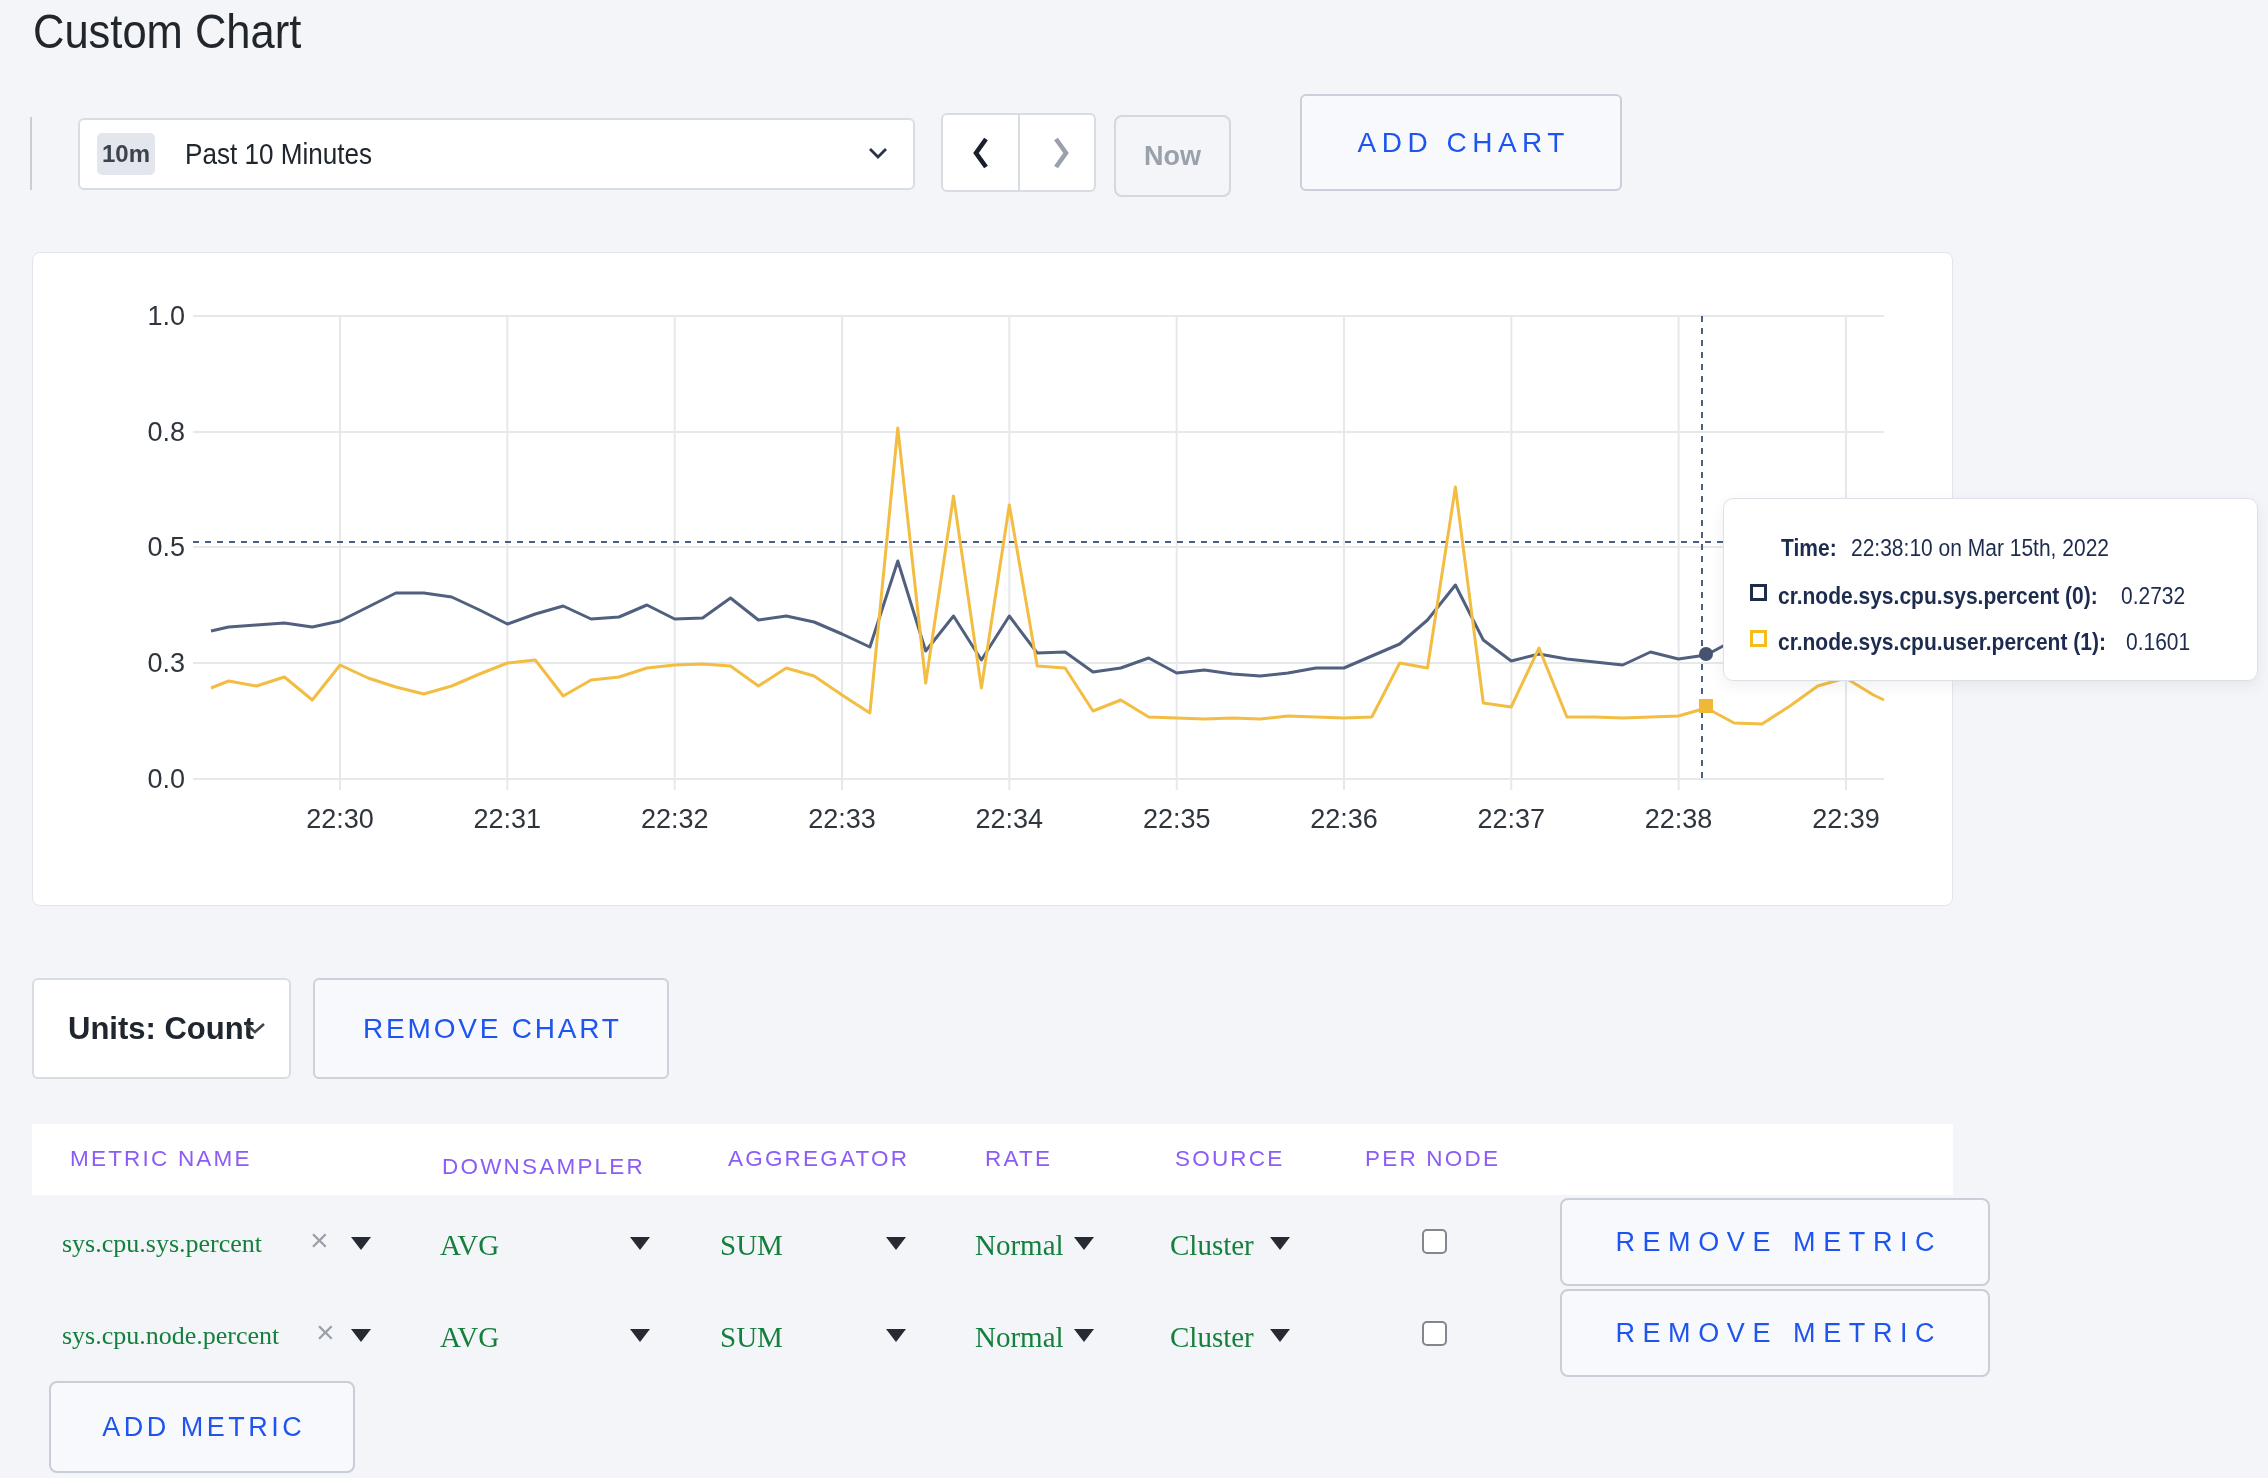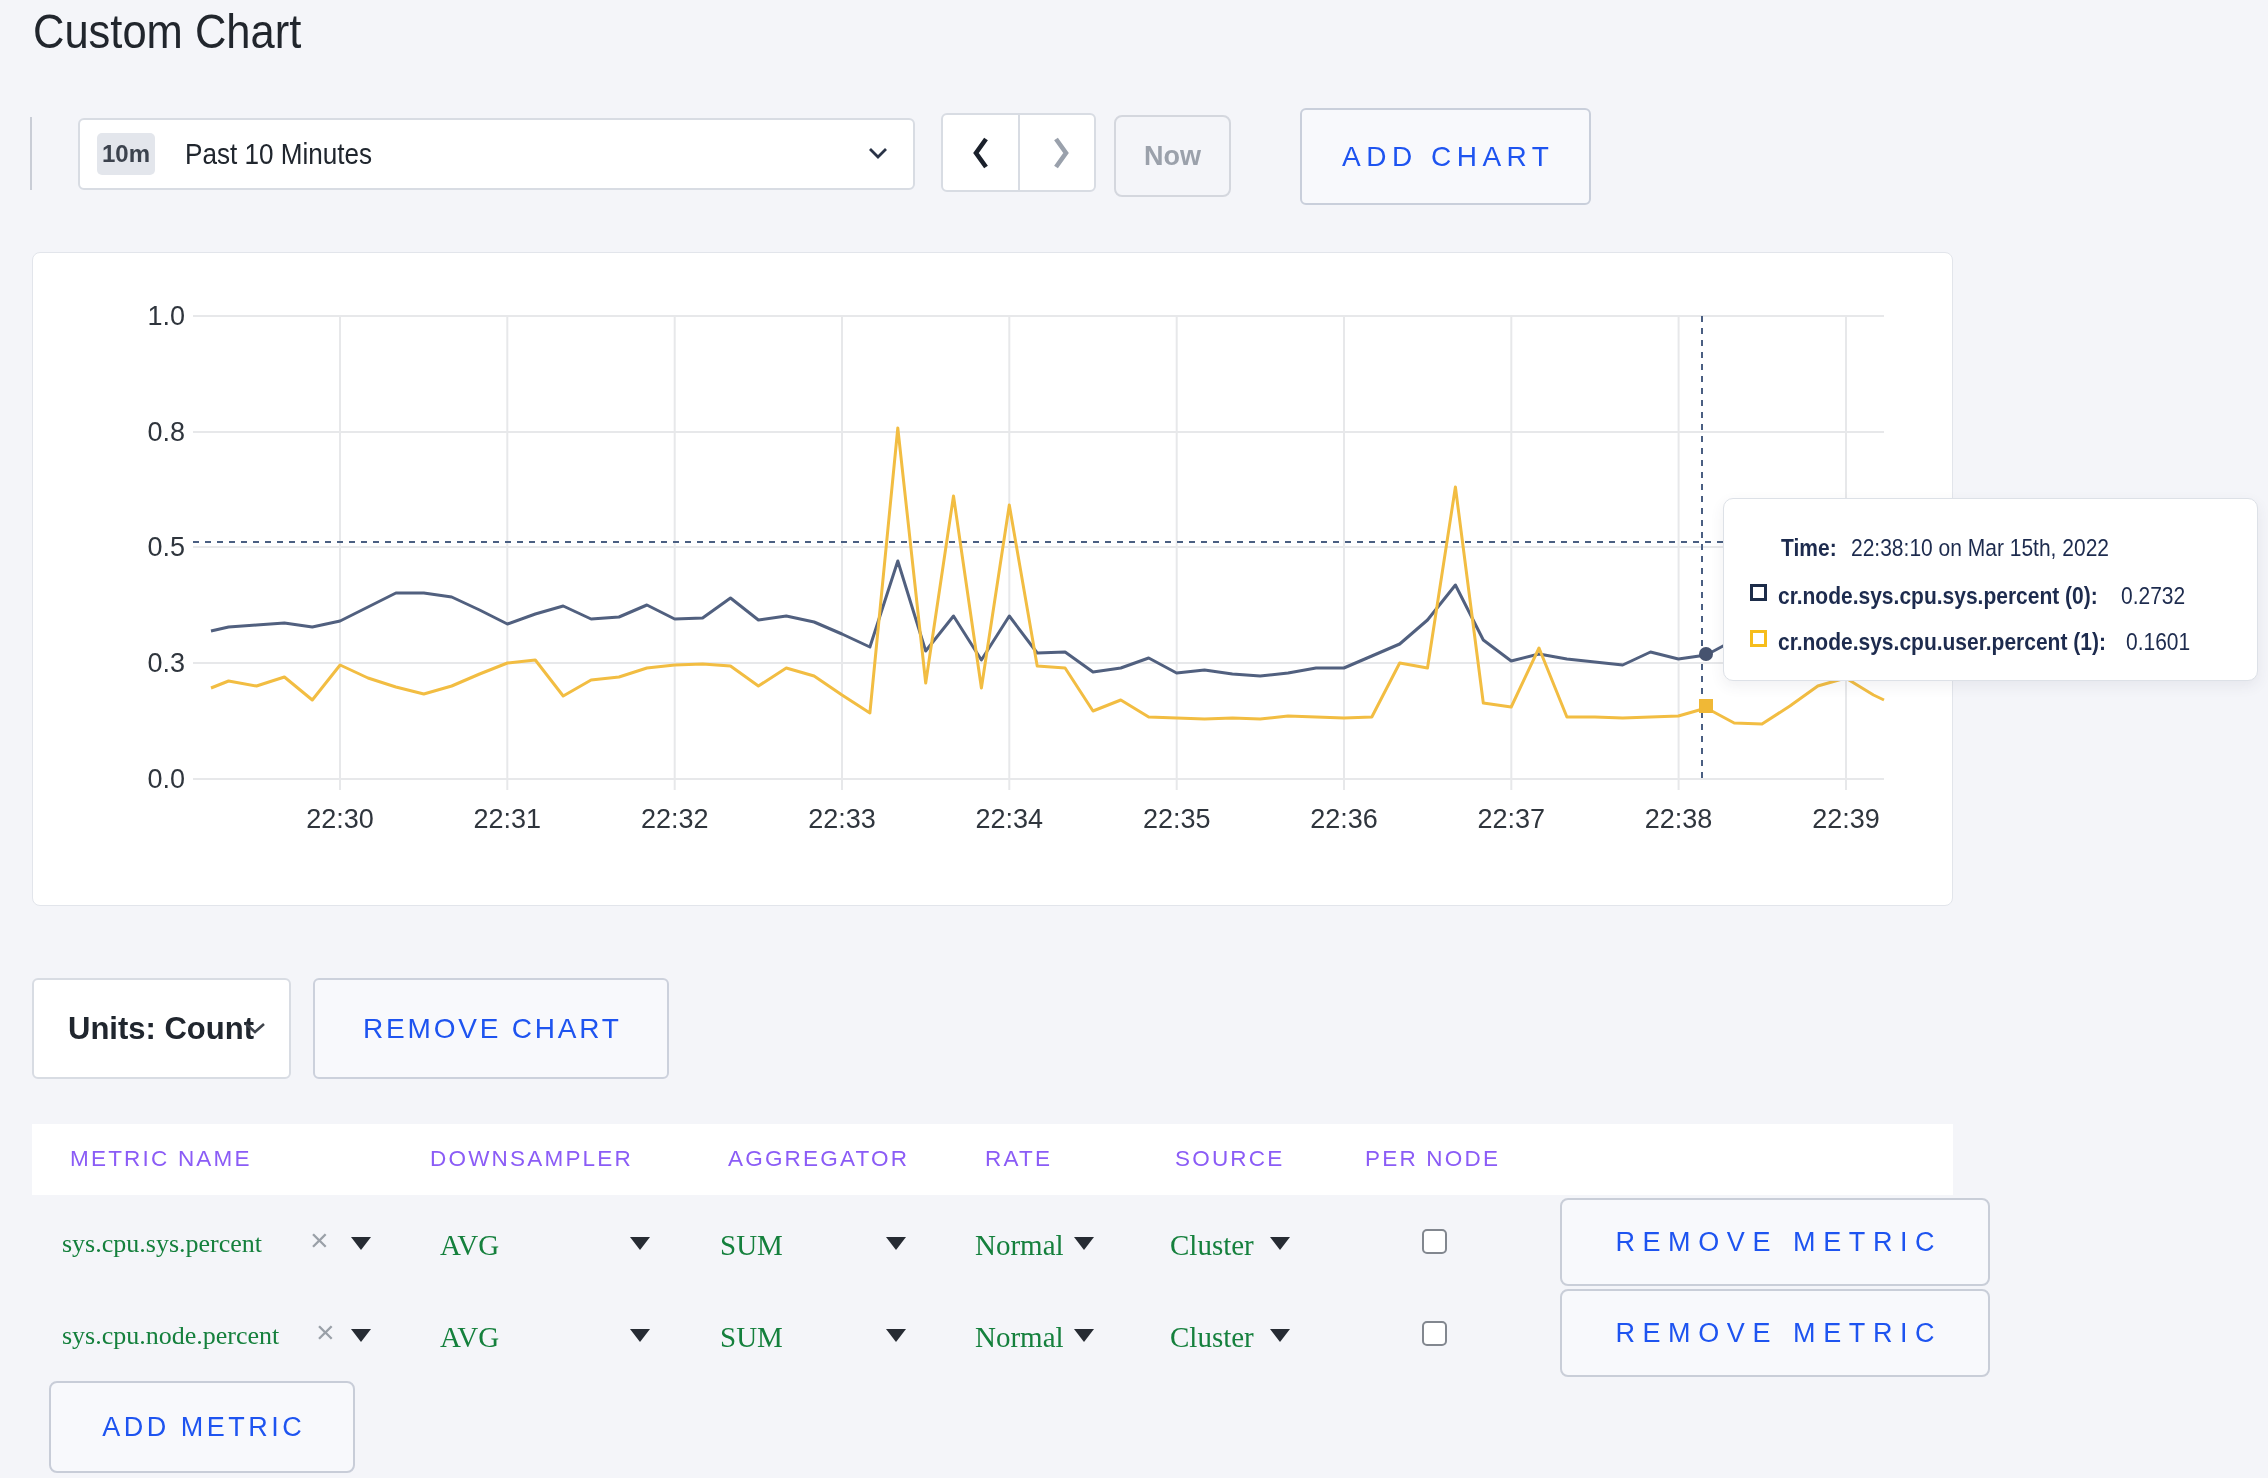--- a/index.html
+++ b/index.html
@@ -8,21 +8,21 @@
 .box { background:#fff; border:2px solid #d8dce3; border-radius:6px; }
 #dropdown { left:78px; top:118px; width:837px; height:72px; }
 #badge { left:97px; top:133px; width:58px; height:42px; background:#e3e6ec; border-radius:5px; font-size:24px; font-weight:700; color:#3c434e; text-align:center; line-height:42px; }
 #ddtext { left:185px; top:118px; height:72px; line-height:72px; font-size:29px; transform:scaleX(0.9); transform-origin:0 50%; }
 #ddchev { left:868px; top:146px; }
 #pager { left:941px; top:113px; width:155px; height:79px; }
 #pgdiv { left:1018px; top:115px; width:2px; height:75px; background:#d8dce3; }
 .pchev { top:136px; }
 #now { left:1114px; top:115px; width:117px; height:82px; border:2px solid #d4d7de; border-radius:8px; font-size:27px; font-weight:700; color:#9ba1ab; text-align:center; line-height:78px; }
 .btn { border:2px solid #c9cfdb; border-radius:6px; color:#1e54f0; font-weight:400; display:flex; align-items:center; justify-content:center; background:#f8f9fc; }
-#addchart { left:1300px; top:108px; width:291px; height:97px; font-size:28px; letter-spacing:5.5px; text-indent:5.5px; }
+#addchart { left:1300px; top:94px; width:322px; height:97px; font-size:28px; letter-spacing:5.5px; text-indent:5.5px; }
 #panel { left:32px; top:252px; width:1921px; height:654px; background:#fff; border:1px solid #e2e5eb; border-radius:8px; }
 #chart { position:absolute; left:32px; top:252px; }
 .axlab { font-size:27px; fill:#2f353d; font-family:"Liberation Sans",sans-serif; }
 #tooltip { left:1723px; top:498px; width:535px; height:183px; background:#fff; border:1px solid #dde1e7; border-radius:10px; box-shadow:0 5px 14px rgba(60,70,90,0.08); }
 .tt { font-size:24.5px; color:#1d2b4e; white-space:nowrap; transform:scaleX(0.857); transform-origin:0 0; }
 .sq { width:17px; height:17px; }
 #units { left:32px; top:978px; width:259px; height:101px; }
 #unitstext { left:68px; top:978px; height:101px; line-height:101px; font-size:31px; font-weight:700; }
 #unitschev { left:244px; top:1021px; }
 #removechart { left:313px; top:978px; width:356px; height:101px; border-color:#ccd1dc; font-size:28px; letter-spacing:2.8px; text-indent:2.8px; }
@@ -104,21 +104,21 @@
 <div class="abs tt" style="left:1778px; top:628px; font-weight:700;">cr.node.sys.cpu.user.percent (1):</div>
 <div class="abs tt" style="left:2126px; top:628px;">0.1601</div>
 <div class="abs box" id="units"></div>
 <div class="abs" id="unitstext">Units: Count</div>
 <div class="abs" id="unitschev"><svg width="22" height="14" viewBox="0 0 22 14">
       <polyline points="2,3 11,11 20,3" fill="none" stroke="#3f444c" stroke-width="2.6"></polyline>
     </svg></div>
 <div class="abs btn" id="removechart">REMOVE CHART</div>
 <div class="abs" id="thead"></div>
 <div class="abs th" style="left:70px;">METRIC NAME</div>
-<div class="abs th" style="left:430px;">DOWNSAMPLER</div>
+<div class="abs th" style="left:442px;margin-top:8px;">DOWNSAMPLER</div>
 <div class="abs th" style="left:728px;">AGGREGATOR</div>
 <div class="abs th" style="left:985px;">RATE</div>
 <div class="abs th" style="left:1175px;">SOURCE</div>
 <div class="abs th" style="left:1365px;">PER NODE</div>
 
 <div class="abs cell mname" style="left:62px; top:1229px;">sys.cpu.sys.percent</div>
 <div class="abs x" style="left:310px; top:1222px;">×</div>
 <div class="abs tri" style="left:351px; top:1237px;"></div>
 <div class="abs cell" style="left:440px; top:1229px;">AVG</div>
 <div class="abs tri" style="left:630px; top:1237px;"></div>

